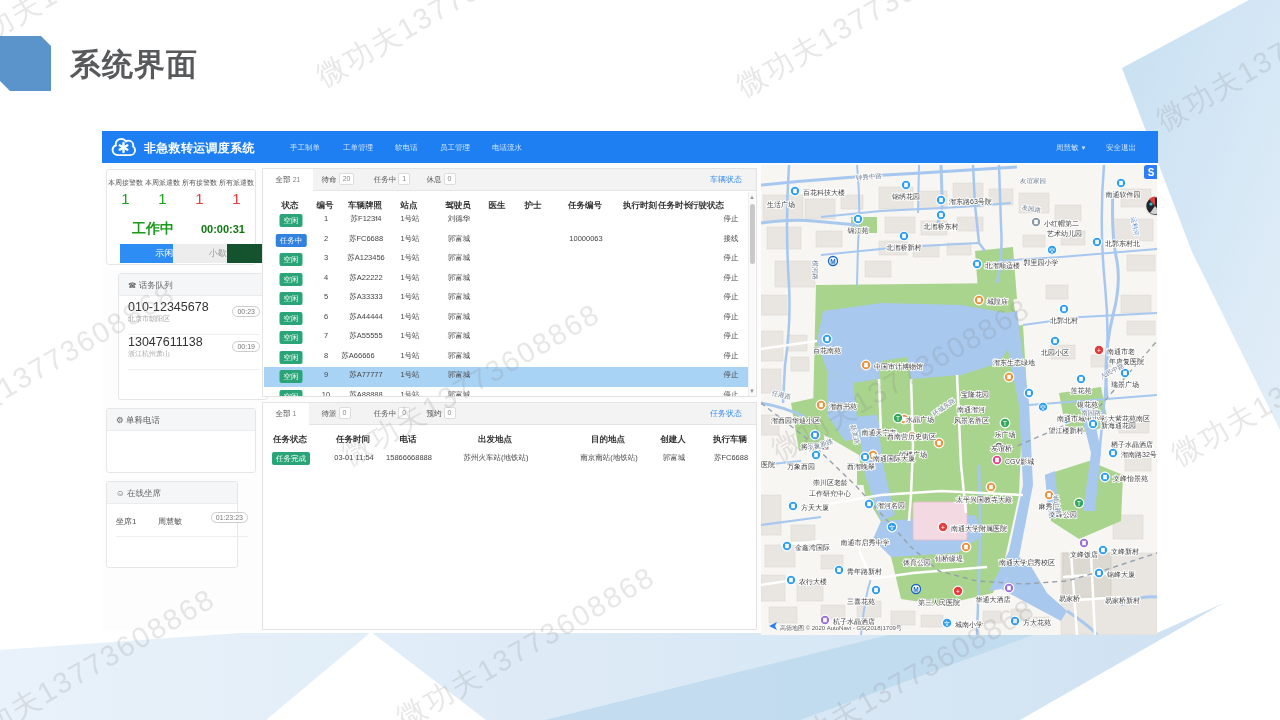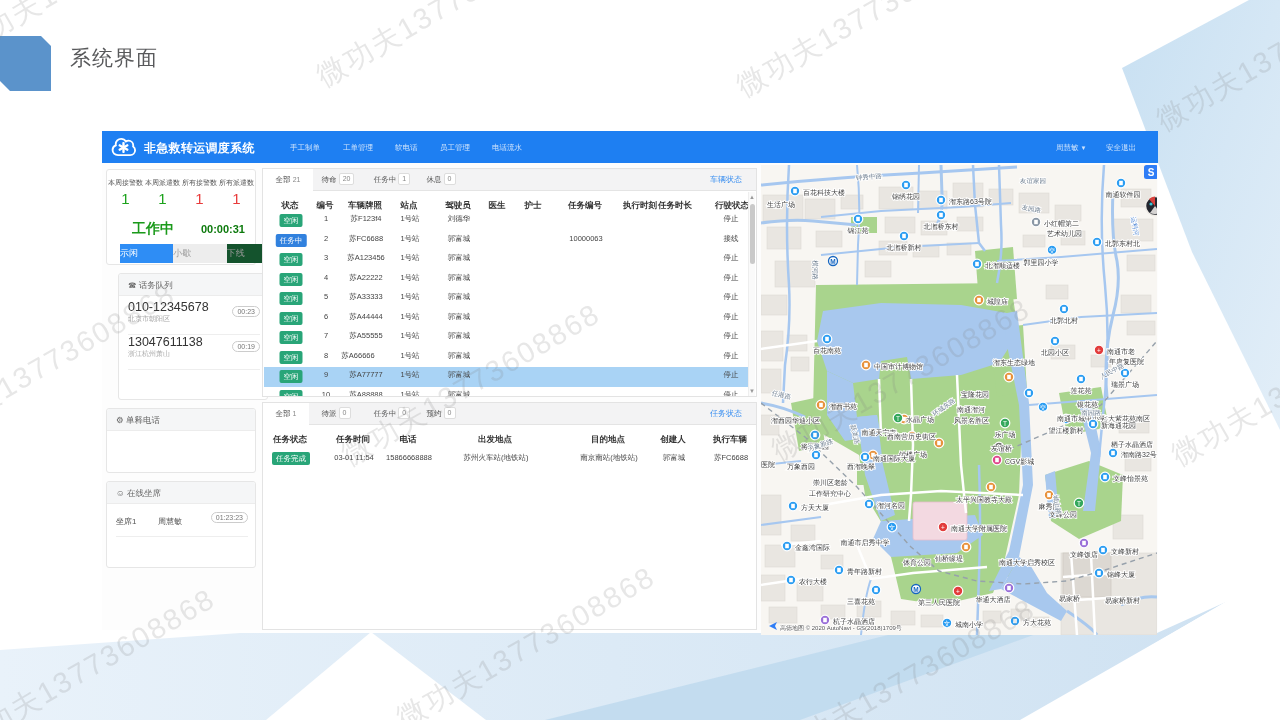--- a/index.html
+++ b/index.html
@@ -1,20 +1,20 @@
 <!DOCTYPE html>
 <html><head><meta charset="utf-8"><style>
 *{margin:0;padding:0;box-sizing:border-box}
 html,body{width:1280px;height:720px;overflow:hidden;background:#fff;
  font-family:"Liberation Sans",sans-serif;position:relative}
 #deco,#app,#wm,#title{position:absolute}
 #wm{left:0;top:0;width:1280px;height:720px;z-index:40;pointer-events:none}
 .wmt{position:absolute;font-size:29px;color:rgba(128,128,128,.19);white-space:nowrap;
  transform:rotate(-30deg);letter-spacing:2px}
-#title{left:70px;top:44px;z-index:10;font-size:21px;font-weight:normal;color:#58595b;letter-spacing:1px}
+#title{left:70px;top:44px;z-index:10;font-size:31px;font-weight:bold;color:#58595b;letter-spacing:1px}
 #app{left:102px;top:131px;width:1056px;height:499px;z-index:5;background:#fdfdfd;font-size:12px}
 #nav{position:absolute;left:0;top:0;width:1056px;height:32px;background:#1e7ff2;color:#fff}
 #nav .brand{position:absolute;left:42px;top:9px;font-size:12px;font-weight:bold;letter-spacing:.3px}
 #nav .mi{position:absolute;top:12px;font-size:7.5px;color:#cfe3fc;white-space:nowrap}
 .card{position:absolute;background:#fff;border:1px solid #e6e6e6;border-radius:3px}
 .chead{height:22px;line-height:22px;background:#f5f6f7;border-bottom:1px solid #ececec;
  font-size:8.5px;color:#666;padding-left:9px;border-radius:3px 3px 0 0}
 .num{font-size:12.5px;color:#333}
 .sub{font-size:7px;color:#aaa}
 .pill{position:absolute;right:8px;border:1px solid #ccc;border-radius:8px;font-size:7px;
@@ -81,21 +81,21 @@
   <div style="flex:1;font-size:7px;color:#555;white-space:nowrap">所有派遣数</div>
  </div>
  <div style="position:absolute;top:20px;left:0;width:100%;display:flex;text-align:center;font-size:15px">
   <div style="flex:1;color:#1ca21c">1</div>
         <div style="flex:1;color:#1ca21c">1</div>
   <div style="flex:1;color:#e83b3b">1</div>
         <div style="flex:1;color:#e83b3b">1</div>
  </div>
  <div style="position:absolute;top:50px;left:25px;font-size:14px;font-weight:bold;color:#1b9a1b">工作中</div>
  <div style="position:absolute;top:53px;right:10px;font-size:11px;font-weight:bold;color:#0d7a0d">00:00:31</div>
- <div style="position:absolute;top:74px;left:13px;display:flex;width:160px;height:19px;font-size:9px;text-align:left;line-height:19px">
+ <div style="position:absolute;top:74px;left:13px;display:flex;width:160px;height:19px;font-size:9px;text-align:right;line-height:19px">
   <div style="flex:1;background:#2e8df5;color:#fff">示闲</div>
   <div style="flex:1;background:#ededed;color:#9a9a9a">小歇</div>
   <div style="flex:1;background:#14532d;color:#9a9a9a">下线</div>
  </div>
 </div>
     <div class="card" style="left:16px;top:142px;width:150px;height:127px">
 <div class="chead">☎ 话务队列</div>
 <div style="position:absolute;left:9px;top:26px;width:132px;height:35px;border-bottom:1px solid #eee">
  <div class="num">010-12345678</div>
         <div class="sub">北京市朝阳区</div>
@@ -103,21 +103,21 @@
       </div>
 <div style="position:absolute;left:9px;top:61px;width:132px;height:35px;border-bottom:1px solid #eee">
  <div class="num">13047611138</div>
         <div class="sub">浙江杭州萧山</div>
  <div class="pill" style="right:0;top:6px">00:19</div>
       </div>
 </div>
     <div class="card" style="left:4px;top:277px;width:150px;height:65px">
 <div class="chead">⚙ 单释电话</div>
 </div>
-    <div class="card" style="left:4px;top:350px;width:150px;height:87px">
+    <div class="card" style="left:4px;top:350px;width:132px;height:87px">
 <div class="chead">☺ 在线坐席</div>
 <div style="position:absolute;left:9px;top:26px;width:132px;height:29px;border-bottom:1px solid #eee;font-size:8px;color:#555">
  <span style="position:absolute;left:0;top:8px">坐席1</span>
         <span style="position:absolute;left:42px;top:8px">周慧敏</span>
  <div class="pill" style="right:0;top:4px">01:23:23</div>
       </div>
 </div>
     <div class="panel" style="left:160px;top:37px;width:495px;height:229px;overflow:hidden">
 <div class="tabbar">
  <div class="tab on" style="left:0;width:50px"><span style="color:#444">全部</span>&nbsp;<span style="color:#888;font-size:7px">21</span></div>
@@ -129,21 +129,21 @@
 <div class="th" style="left:27px;top:31px">状态</div>
       <div class="th" style="left:62px;top:31px">编号</div>
       <div class="th" style="left:102px;top:31px">车辆牌照</div>
       <div class="th" style="left:146px;top:31px">站点</div>
       <div class="th" style="left:195px;top:31px">驾驶员</div>
       <div class="th" style="left:234px;top:31px">医生</div>
       <div class="th" style="left:270px;top:31px">护士</div>
       <div class="th" style="left:322px;top:31px">任务编号</div>
       <div class="th" style="left:377px;top:31px">执行时刻</div>
       <div class="th" style="left:412px;top:31px">任务时长</div>
-      <div class="th" style="left:469px;top:31px">行驶状态</div>
+      <div class="th" style="left:444px;top:31px">行驶状态</div>
 <div style="position:absolute;left:1px;right:8px;top:42px;height:19.5px;">
         <div class="badge bg-g" style="left:27px;top:3px">空闲</div>
         <div class="td" style="left:62px;top:3px">1</div>
         <div class="td" style="left:102px;top:3px">苏F123f4</div>
         <div class="td" style="left:146px;top:3px">1号站</div>
         <div class="td" style="left:195px;top:3px">刘德华</div>
         <div class="td" style="left:467px;top:3px">停止</div>
       </div>
       <div style="position:absolute;left:1px;right:8px;top:61.5px;height:19.5px;">
         <div class="badge bg-b" style="left:27px;top:3px">任务中</div>

